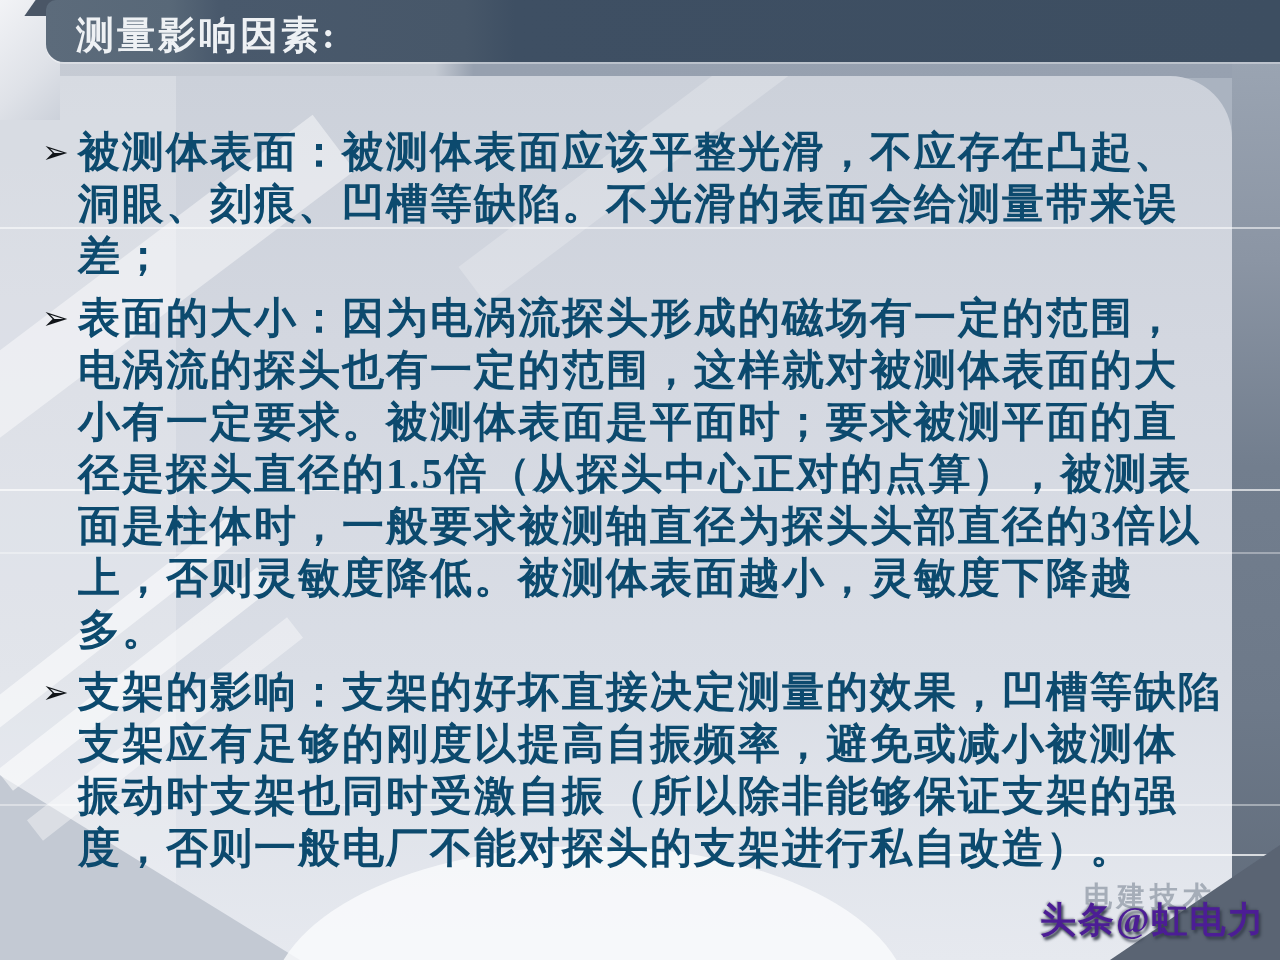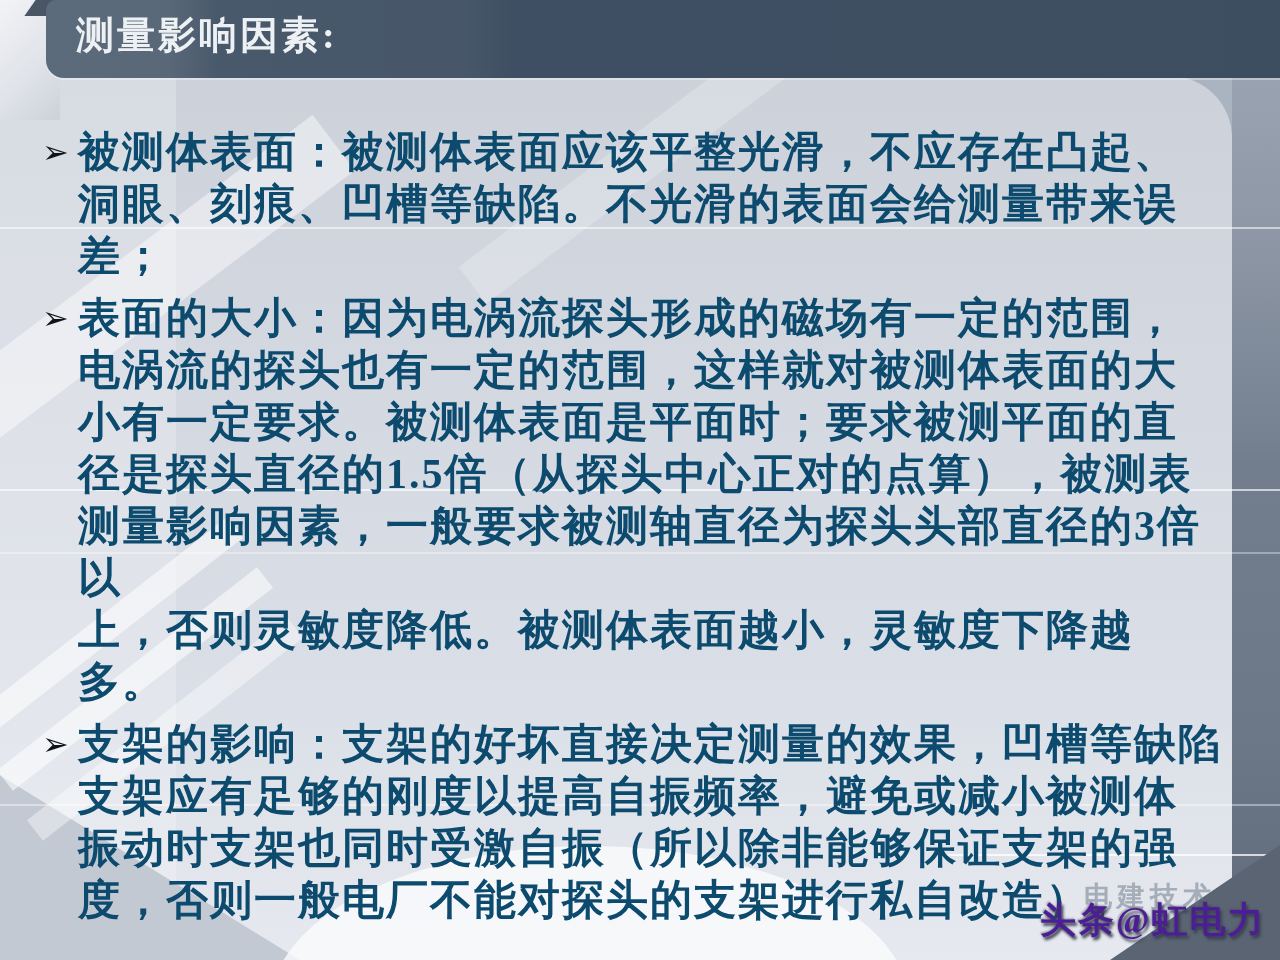--- a/index.html
+++ b/index.html
@@ -55,21 +55,21 @@
   .tl-dark-notch{
     position:absolute;left:30px;top:0;width:26px;height:16px;
     background:#4a5666;transform:skewX(-35deg);
   }
   .br-corner{
     position:absolute;left:1110px;top:845px;width:170px;height:115px;
     background:#5a6473;clip-path:polygon(100% 0,100% 100%,0 100%);
   }
   
   .header{
-    position:absolute;left:46px;top:0;width:1234px;height:78px;
+    position:absolute;left:46px;top:0;width:1234px;height:62px;
     background:linear-gradient(90deg,#5c6b7b 0%,#586878 10%,#49596c 14%,#475769 34%,#3e4f63 38%,#3d4e61 100%);
     border-radius:10px 0 0 18px;
     box-shadow:0 2px 0 rgba(255,255,255,0.35);
   }
   .header-title{
     position:absolute;left:30px;top:10px;
     font-size:38px;font-weight:700;color:#eef1f4;letter-spacing:3px;
   }
   
   .bullets{position:absolute;left:42px;top:126px;width:1190px;z-index:10;}
@@ -134,21 +134,21 @@
 洞眼、刻痕、凹槽等缺陷。不光滑的表面会给测量带来误
 差；</div>
   </div>
 
   <div class="bullet">
     <span class="bullet-marker">➢</span>
     <div class="bullet-text">表面的大小：因为电涡流探头形成的磁场有一定的范围，
 电涡流的探头也有一定的范围，这样就对被测体表面的大
 小有一定要求。被测体表面是平面时；要求被测平面的直
 径是探头直径的1.5倍（从探头中心正对的点算），被测表
-测量影响因素，一般要求被测轴直径为探头头部直径的3倍以
+面是柱体时，一般要求被测轴直径为探头头部直径的3倍以
 上，否则灵敏度降低。被测体表面越小，灵敏度下降越
 多。</div>
   </div>
 
   <div class="bullet">
     <span class="bullet-marker">➢</span>
     <div class="bullet-text">支架的影响：支架的好坏直接决定测量的效果，凹槽等缺陷
 支架应有足够的刚度以提高自振频率，避免或减小被测体
 振动时支架也同时受激自振（所以除非能够保证支架的强
 度，否则一般电厂不能对探头的支架进行私自改造）。</div>

